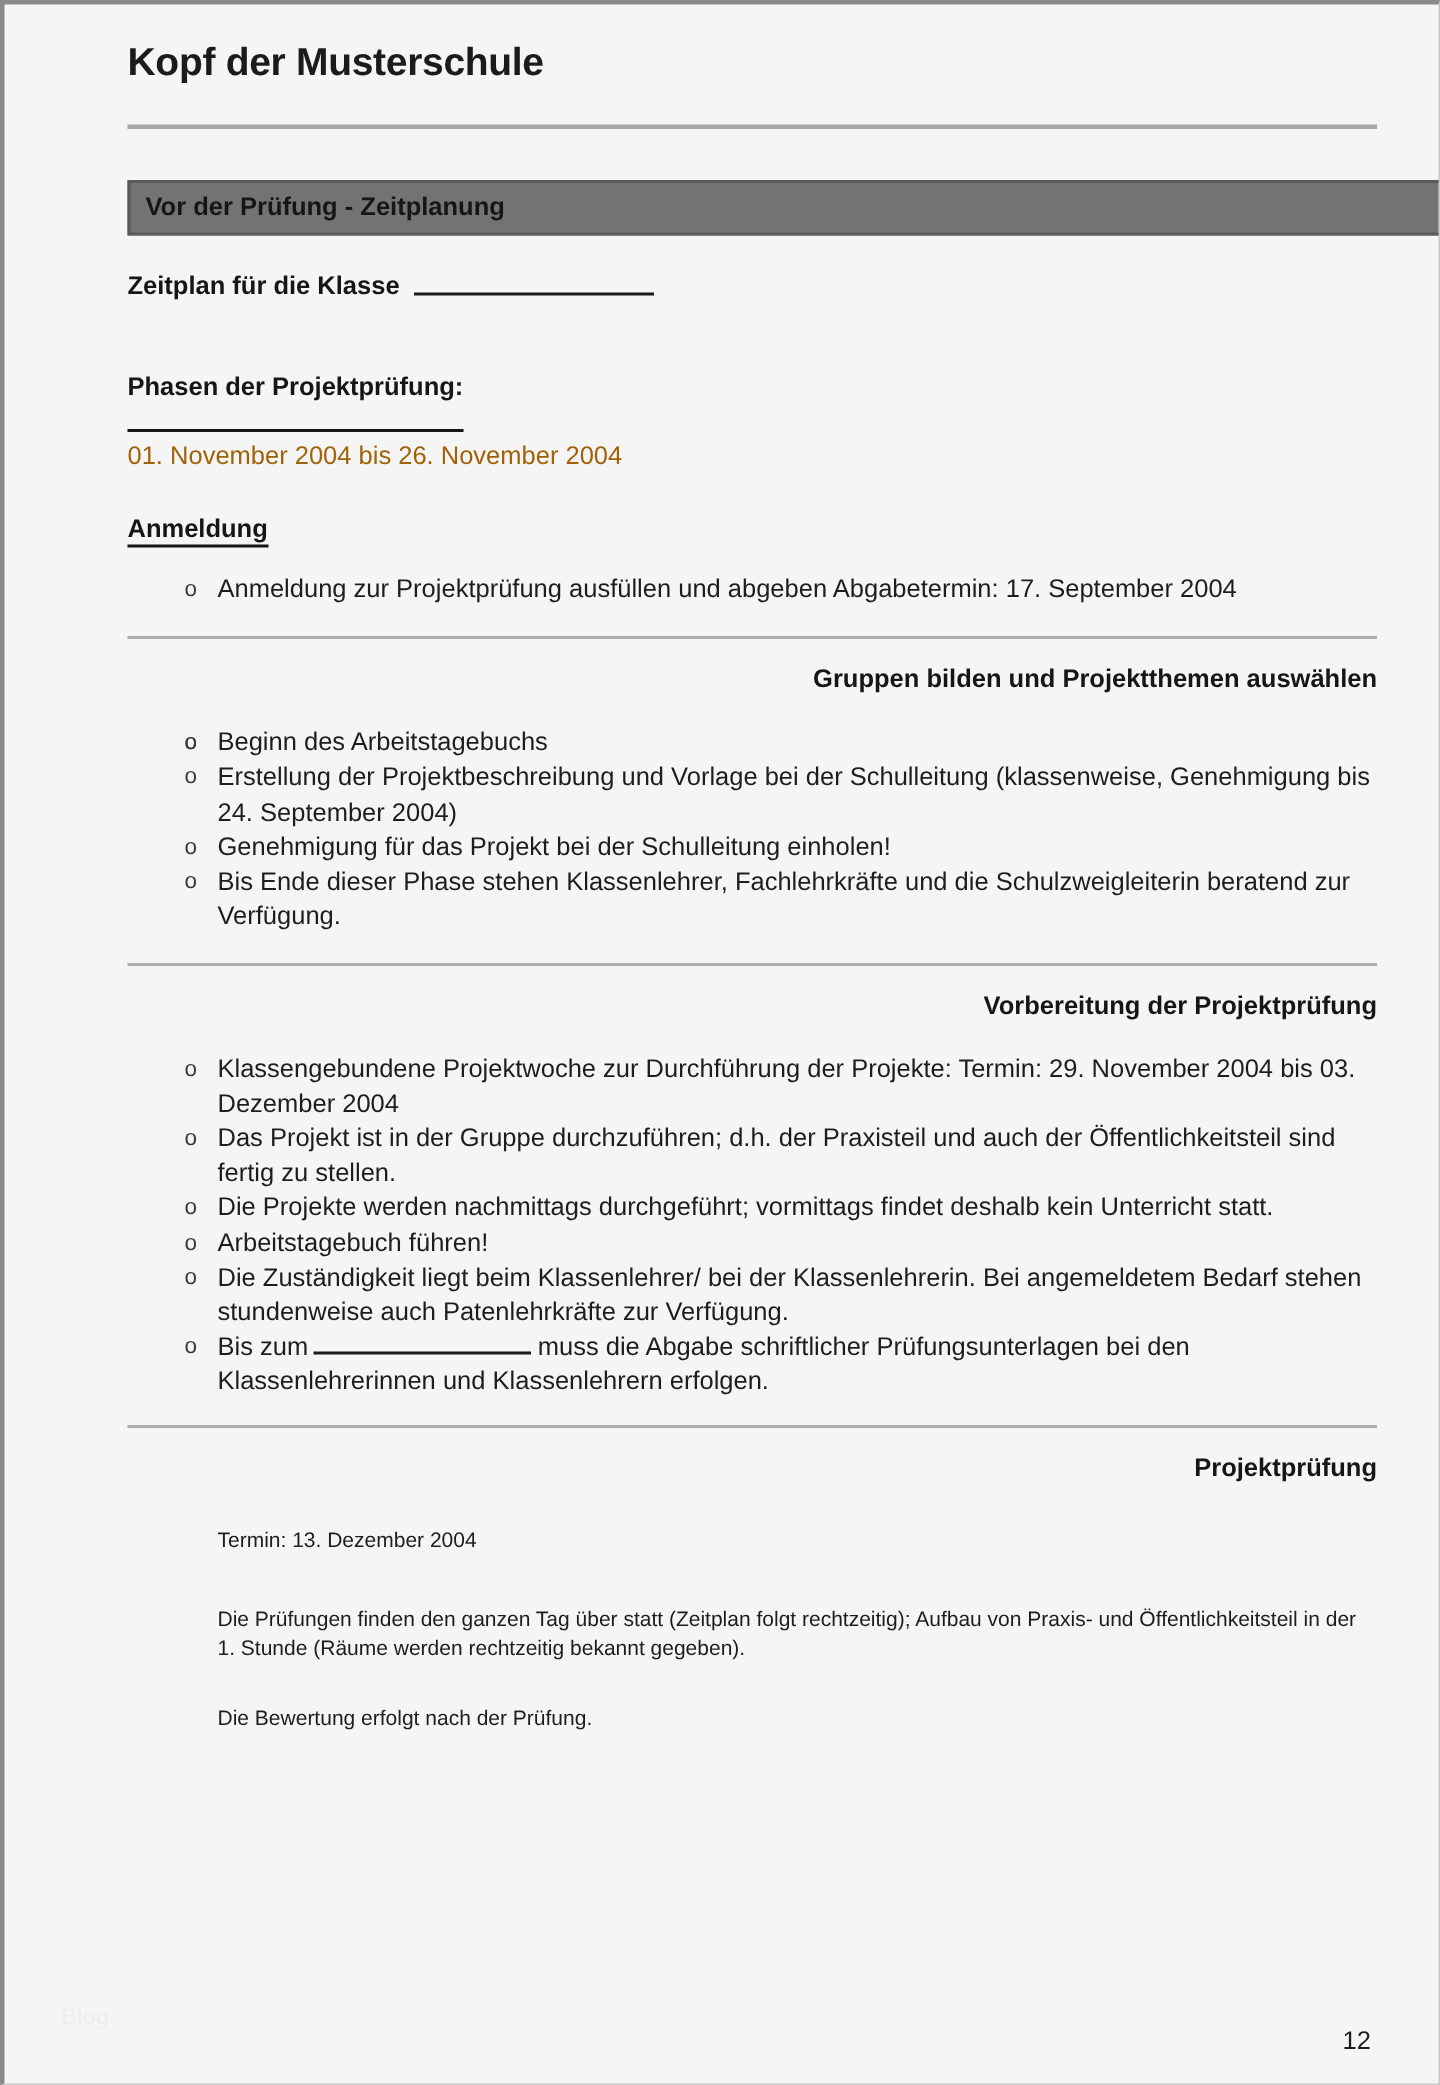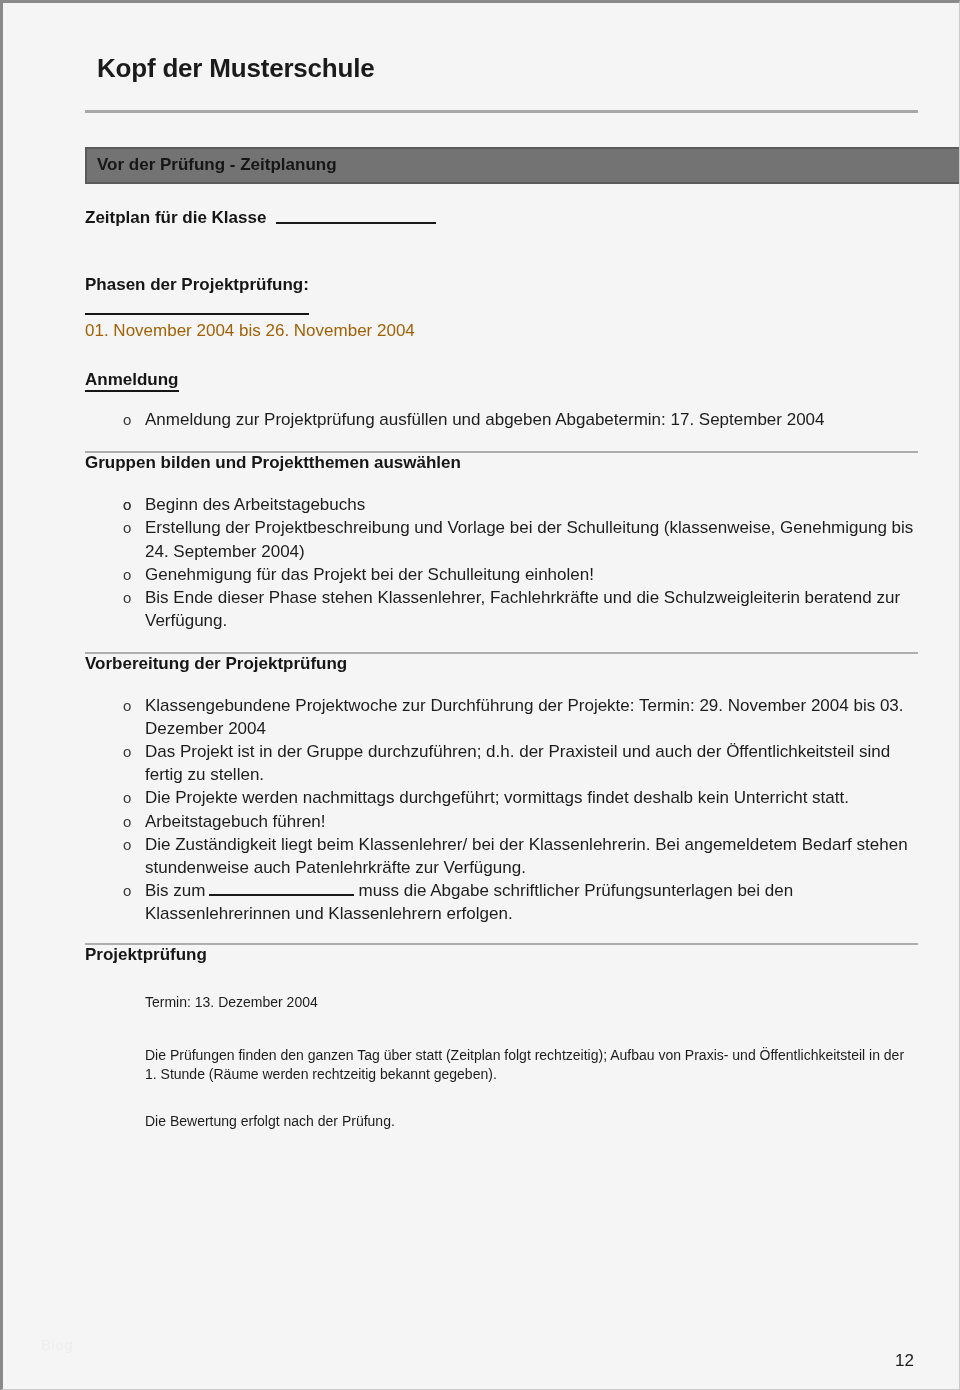--- a/index.html
+++ b/index.html
@@ -29,22 +29,22 @@
     top: 0;
     width: 833px;
   }
 
   
   .doc-title {
     font-size: 26px;
     font-weight: bold;
     color: #1b1b1b;
     letter-spacing: -0.2px;
-    margin: 12px;
-    padding-top: 37px;
+    margin: 0;
+    padding-top: 22px;
     line-height: 1.25;
   }
   .rule-top {
     height: 3px;
     background: #a8a8a8;
     margin-top: 25px;
     width: 833px;
   }
   .rule {
     height: 2px;
@@ -118,21 +118,23 @@
     color: #161616;
   }
   .sec-head-underline span {
     border-bottom: 2px solid #161616;
     padding-bottom: 1px;
   }
   .sec-head {
     font-size: 17px;
     font-weight: bold;
     color: #161616;
+    margin-top: 17px;
     margin-bottom: 0;
+    text-align: right;
   }
 
   
   ul.olist {
     list-style: none;
     margin: 0;
     padding: 0;
   }
   ul.olist li {
     position: relative;

